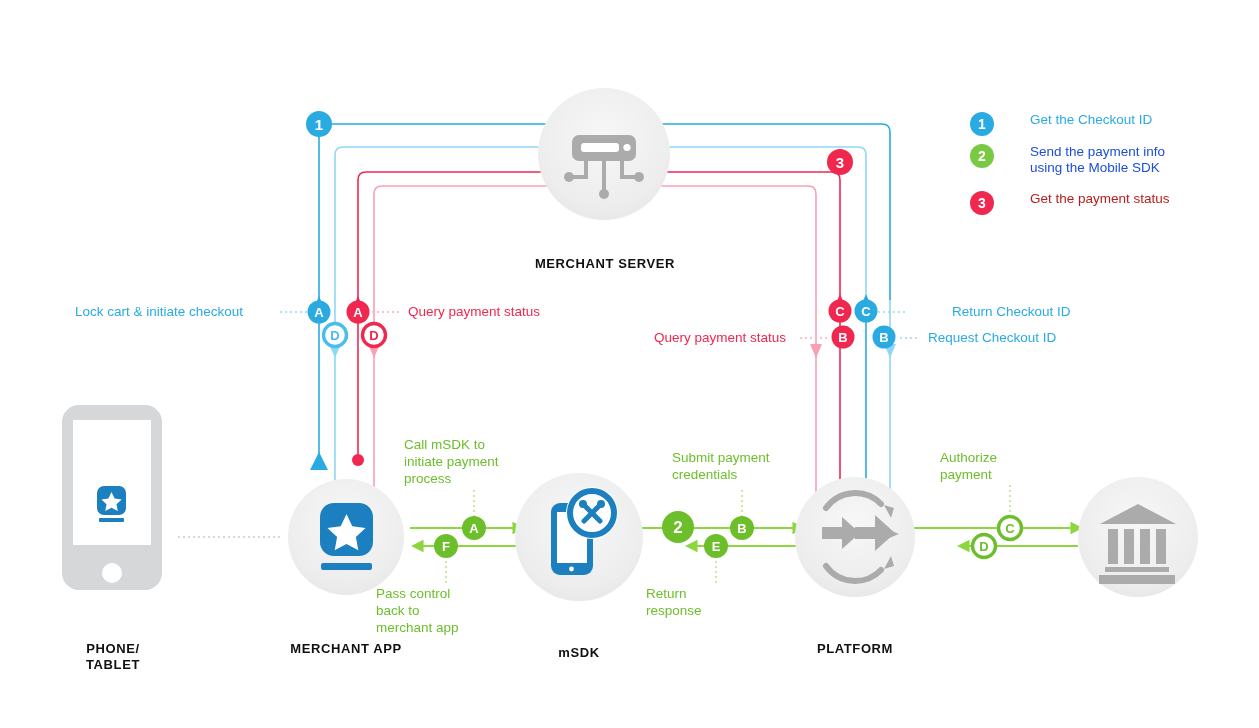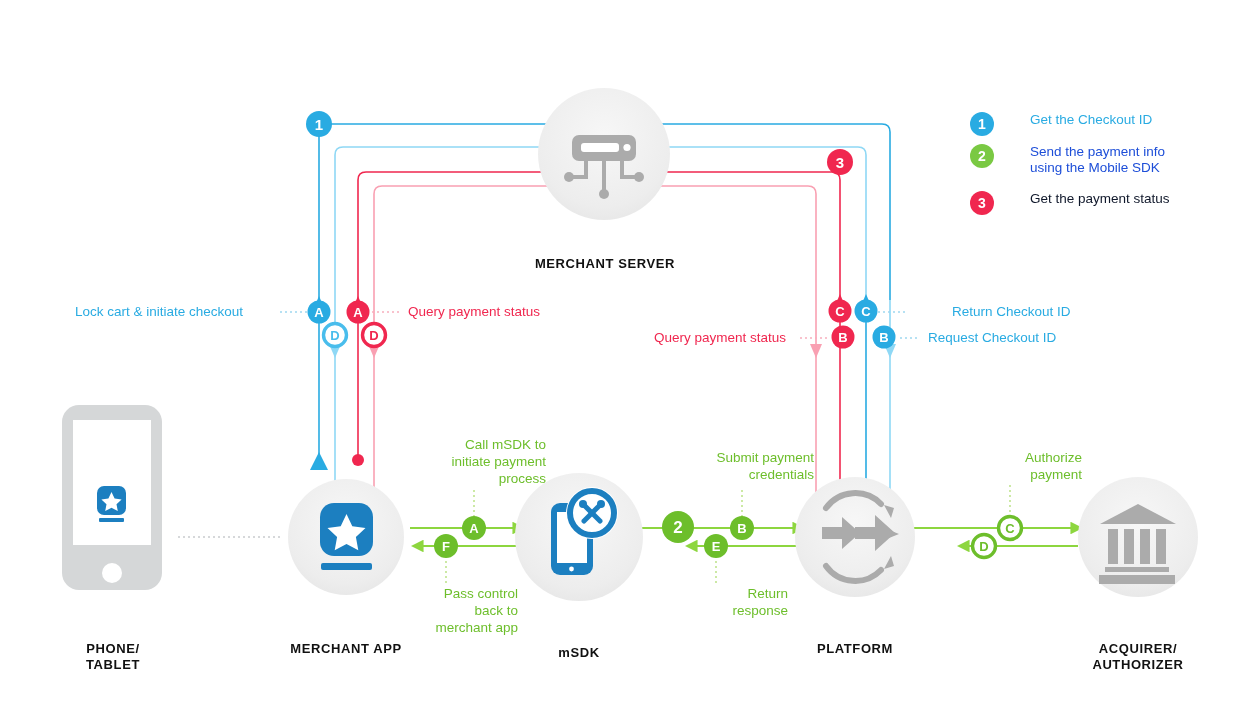--- a/index.html
+++ b/index.html
@@ -3,21 +3,21 @@
 <meta charset="utf-8">
 <style>
   html,body{margin:0;padding:0;background:#ffffff;}
   body{width:1259px;height:728px;position:relative;overflow:hidden;
        font-family:"Liberation Sans","DejaVu Sans",sans-serif;}
   #stage{position:absolute;left:0;top:0;width:1259px;height:728px;}
   svg.layer{position:absolute;left:0;top:0;width:1259px;height:728px;}
   .txt{position:absolute;white-space:pre;line-height:1.25;}
   .lbl-blue{color:#29ABE2;font-size:13.5px;}
   .lbl-red{color:#F0274F;font-size:13.5px;}
-  .lbl-green{color:#6DBE2B;font-size:13.5px;text-align:right;}
+  .lbl-green{color:#6DBE2B;font-size:13.5px;text-align:left;}
   .node-label{color:#111111;font-size:13px;font-weight:bold;letter-spacing:.6px;
               text-align:center;}
   .legend-txt{font-size:13.5px;line-height:1.2;margin-left:26px;}
   .legend-row{position:absolute;display:flex;align-items:flex-start;gap:10px;}
   .legend-badge{width:24px;height:24px;border-radius:50%;color:#fff;font-size:14px;
                 font-weight:bold;display:flex;align-items:center;justify-content:center;
                 flex:0 0 auto;}
 </style>
 </head>
 <body>
@@ -260,32 +260,30 @@
 response</div>
   <div class="txt lbl-green" style="left: 940px; top: 450px; width: 142px; white-space: pre-line;">Authorize
 payment</div>
 
   <div class="txt node-label" style="left:530px;top:256px;width:150px;">MERCHANT SERVER</div>
   <div class="txt node-label" style="left: 42px; top: 641px; width: 142px; white-space: pre-line;">PHONE/
 TABLET</div>
   <div class="txt node-label" style="left:275px;top:641px;width:142px;">MERCHANT APP</div>
   <div class="txt node-label" style="left:508px;top:645px;width:142px;">mSDK</div>
   <div class="txt node-label" style="left:784px;top:641px;width:142px;">PLATFORM</div>
-  <div class="txt node-label" style="left: 1067px; top: 641px; width: 142px; white-space: pre-line;">ACQUIRER/
-AUTHORIZER</div>
 
   <div>
     <div class="legend-row" style="left:970px;top:112px;">
       <span class="legend-badge" style="background:#29ABE2;">1</span>
       <span class="legend-txt" style="color:#29ABE2;">Get the Checkout ID</span>
     </div>
     <div class="legend-row" style="left:970px;top:144px;">
       <span class="legend-badge" style="background:#7AC943;">2</span>
       <span class="legend-txt" style="color:#1d4ed8;white-space:pre-line;">Send the payment info
 using the Mobile SDK</span>
     </div>
     <div class="legend-row" style="left:970px;top:191px;">
       <span class="legend-badge" style="background:#F0274F;">3</span>
-      <span class="legend-txt" style="color:#0f172a;">Get the payment status</span>
+      <span class="legend-txt" style="color:#b91c1c;">Get the payment status</span>
     </div>
   </div>
 
 </div>
 
 </body></html>

